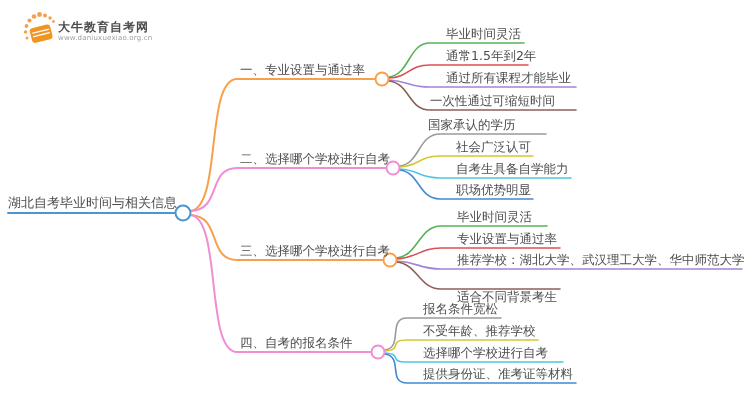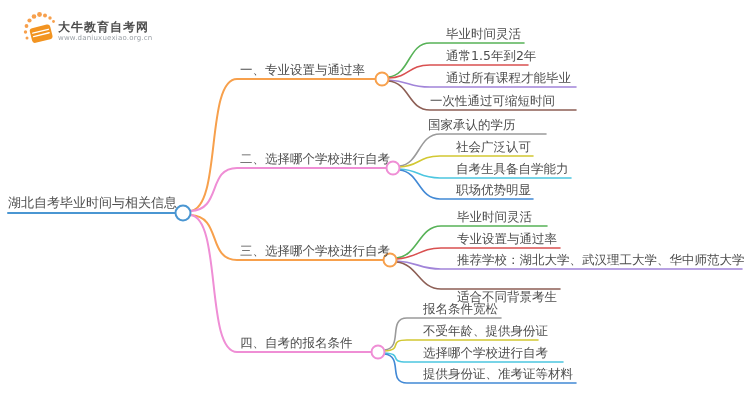--- a/index.html
+++ b/index.html
@@ -107,15 +107,15 @@
 <div class="label leaf-label" style="left:456px;top:140px">社会广泛认可</div>
 <div class="label leaf-label" style="left:456px;top:162px">自考生具备自学能力</div>
 <div class="label leaf-label" style="left:456px;top:183px">职场优势明显</div>
 
 <div class="label leaf-label" style="left:457px;top:210px">毕业时间灵活</div>
 <div class="label leaf-label" style="left:457px;top:232px">专业设置与通过率</div>
 <div class="label leaf-label" style="left:457px;top:253px">推荐学校：湖北大学、武汉理工大学、华中师范大学</div>
 <div class="label leaf-label" style="left:457px;top:290px">适合不同背景考生</div>
 
 <div class="label leaf-label" style="left:423px;top:302px">报名条件宽松</div>
-<div class="label leaf-label" style="left:423px;top:324px">不受年龄、提供身份证</div>
+<div class="label leaf-label" style="left:423px;top:324px">不受年龄、推荐学校</div>
 <div class="label leaf-label" style="left:423px;top:346px">选择哪个学校进行自考</div>
 <div class="label leaf-label" style="left:423px;top:367px">提供身份证、准考证等材料</div>
 
 </body></html>

